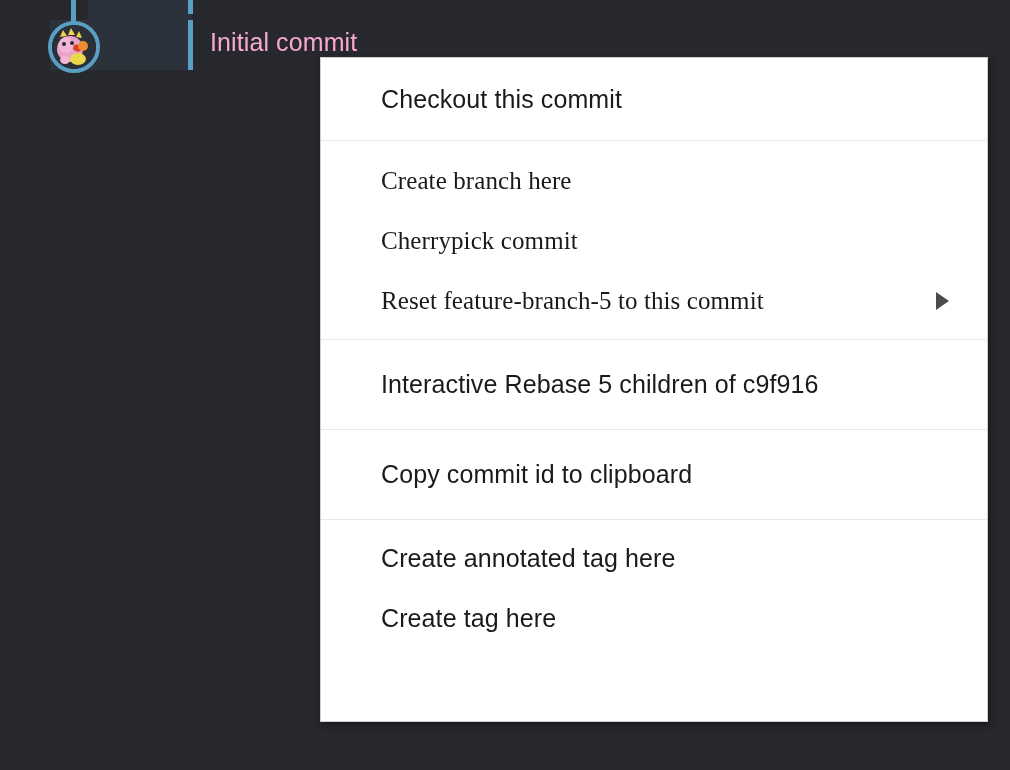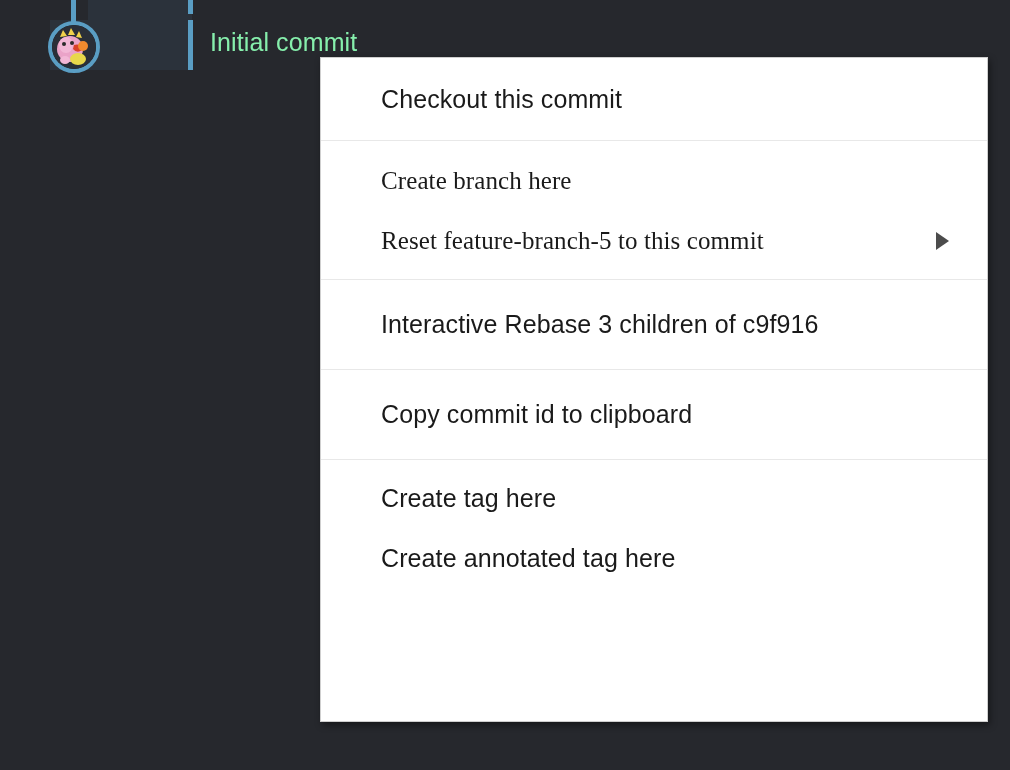--- a/index.html
+++ b/index.html
@@ -90,21 +90,21 @@
     width: 5px;
     height: 14px;
     background: #5a9ec4;
   }
 
   .commit-subject {
     position: absolute;
     left: 210px;
     top: 28px;
     font-size: 25px;
-    color: #86efac;
+    color: #f9a8d4;
     white-space: nowrap;
     letter-spacing: 0.1px;
   }
 
   
   #context-menu {
     position: absolute;
     left: 320px;
     top: 57px;
     width: 668px;
@@ -199,45 +199,48 @@
     </div>
   </div>
 
   <div class="menu-separator"></div>
 
   <div class="menu-group group-branchops">
     <div class="menu-item">
       <span class="menu-item-label">Create branch here</span>
     </div>
     <div class="menu-item">
+      <span class="menu-item-label">Cherrypick commit</span>
+    </div>
+    <div class="menu-item">
       <span class="menu-item-label">Reset feature-branch-5 to this commit</span>
       <span class="submenu-arrow"></span>
     </div>
   </div>
 
   <div class="menu-separator"></div>
 
   <div class="menu-group group-rebase">
     <div class="menu-item">
-      <span class="menu-item-label">Interactive Rebase 3 children of c9f916</span>
+      <span class="menu-item-label">Interactive Rebase 5 children of c9f916</span>
     </div>
   </div>
 
   <div class="menu-separator"></div>
 
   <div class="menu-group group-copy">
     <div class="menu-item">
       <span class="menu-item-label">Copy commit id to clipboard</span>
     </div>
   </div>
 
   <div class="menu-separator"></div>
 
   <div class="menu-group group-tags">
     <div class="menu-item">
+      <span class="menu-item-label">Create annotated tag here</span>
+    </div>
+    <div class="menu-item">
       <span class="menu-item-label">Create tag here</span>
     </div>
-    <div class="menu-item">
-      <span class="menu-item-label">Create annotated tag here</span>
-    </div>
   </div>
 
 </div>
 
 </body></html>

